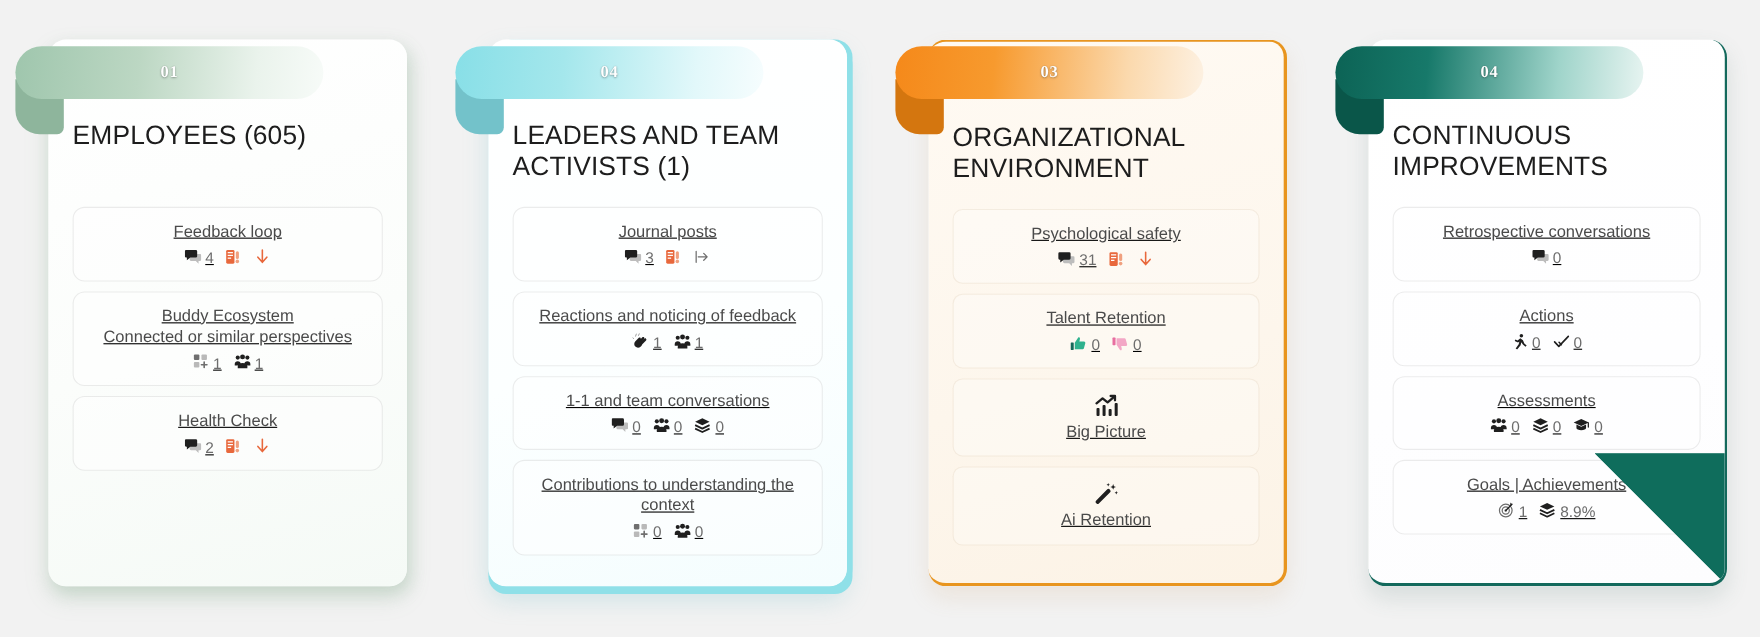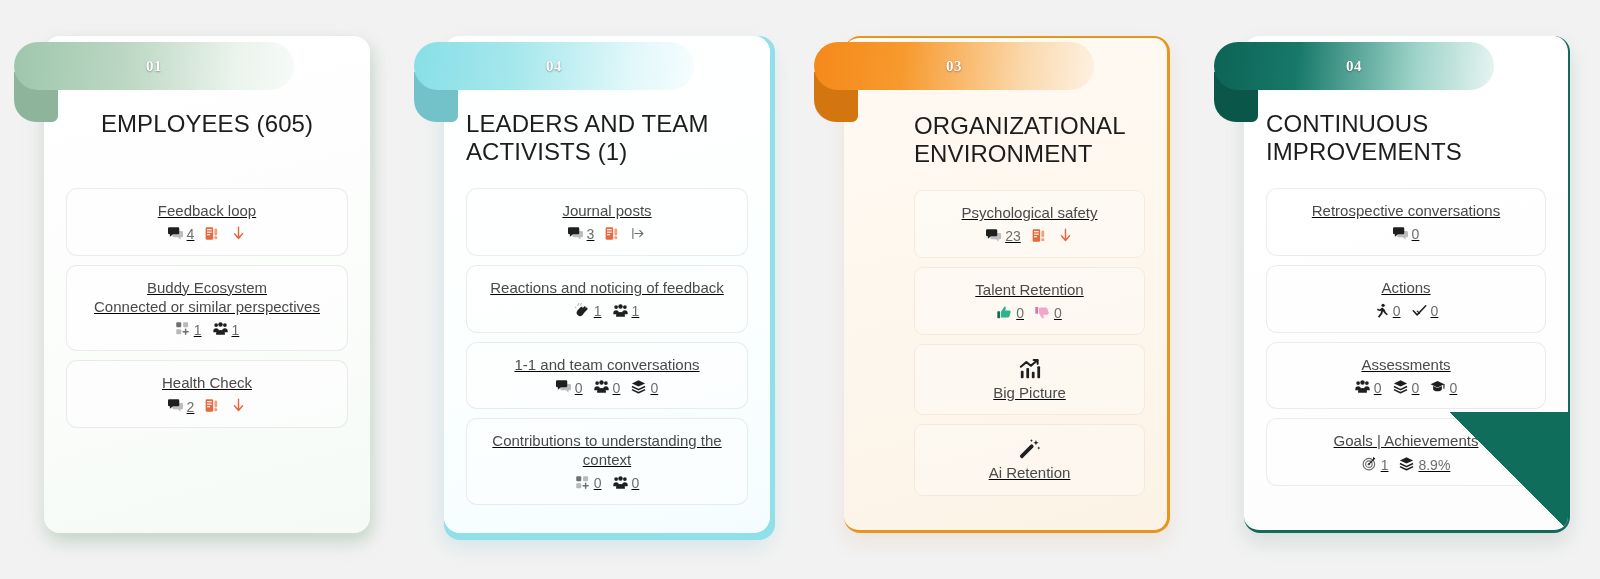--- a/index.html
+++ b/index.html
@@ -55,21 +55,20 @@
     box-shadow: 5px 0 0 0 #8fe0e8, 0 7px 0 0 #8fe0e8, 5px 7px 0 0 #8fe0e8,
                 0 12px 22px rgba(120,190,200,0.28);
   }
   
   .card.c3 {
     background: linear-gradient(165deg, #fffaf3 0%, #fdf6ec 60%, #fcf3e6 100%);
     border-right: 3px solid #e8951f;
     border-bottom: 3px solid #e8951f;
     border-top: 2px solid #e8951f;
     box-shadow: 0 10px 20px rgba(200,150,90,0.14);
-    padding-left: 48px;
   }
   
   .card.c4 {
     background: linear-gradient(165deg, #ffffff 0%, #fefeff 60%, #fdfdfe 100%);
     border-right: 2px solid #13695c;
     border-bottom: 3px solid #13695c;
     box-shadow: 0 10px 20px rgba(80,120,110,0.16);
   }
   .corner-wedge {
     position: absolute;
@@ -142,21 +141,21 @@
   }
   .card-title {
     font-size: 24px;
     line-height: 1.17;
     color: #1d1d1d;
     font-weight: 400;
     letter-spacing: 0.1px;
     margin: 0 0 22px 0;
     min-height: 56px;
   }
-  .card.c1 .card-title { text-align: center; }
+  .card.c1 .card-title { text-align: left; }
   .card.c2 .card-title,
   .card.c3 .card-title,
   .card.c4 .card-title { text-align: left; }
 
   .metrics {
     display: flex;
     flex-direction: column;
     gap: 9px;
   }
   .metric {
@@ -425,21 +424,21 @@
           <div class="card-title">ORGANIZATIONAL ENVIRONMENT</div>
           <div class="metrics">
             <div class="metric">
               <div class="metric-label" style="white-space: pre-line;">Psychological safety</div>
               <div class="metric-stats">
                 <span class="stat">
                   <span class="glyph"><svg width="15" height="15" viewBox="0 0 24 24" xmlns="http://www.w3.org/2000/svg">
                       <path fill="#bdbdbd" d="M9 8h13a2 2 0 0 1 2 2v6a2 2 0 0 1-2 2h-2v4l-4-4H9a2 2 0 0 1-2-2v-6a2 2 0 0 1 2-2z"></path>
                       <path fill="#1f1f1f" d="M2 2h14a2 2 0 0 1 2 2v7a2 2 0 0 1-2 2H8l-5 4v-4H2a2 2 0 0 1-2-2V4a2 2 0 0 1 2-2z"></path>
                     </svg></span>
-                  <span class="stat-val">23</span>
+                  <span class="stat-val">31</span>
                 </span>
                 <span class="stat">
                   <span class="glyph"><svg width="15" height="15" viewBox="0 0 24 24" xmlns="http://www.w3.org/2000/svg">
                       <rect x="1" y="2" width="12" height="20" rx="2" fill="#e8683c"></rect>
                       <rect x="3.2" y="5" width="7.6" height="1.8" fill="#fff"></rect>
                       <rect x="3.2" y="9" width="7.6" height="1.8" fill="#fff"></rect>
                       <rect x="3.2" y="13" width="5" height="1.8" fill="#fff"></rect>
                       <rect x="15" y="4" width="4.5" height="11" rx="2.2" fill="#f0a07f"></rect>
                       <circle cx="17.2" cy="18.6" r="2.6" fill="#f0a07f"></circle>
                     </svg></span>

